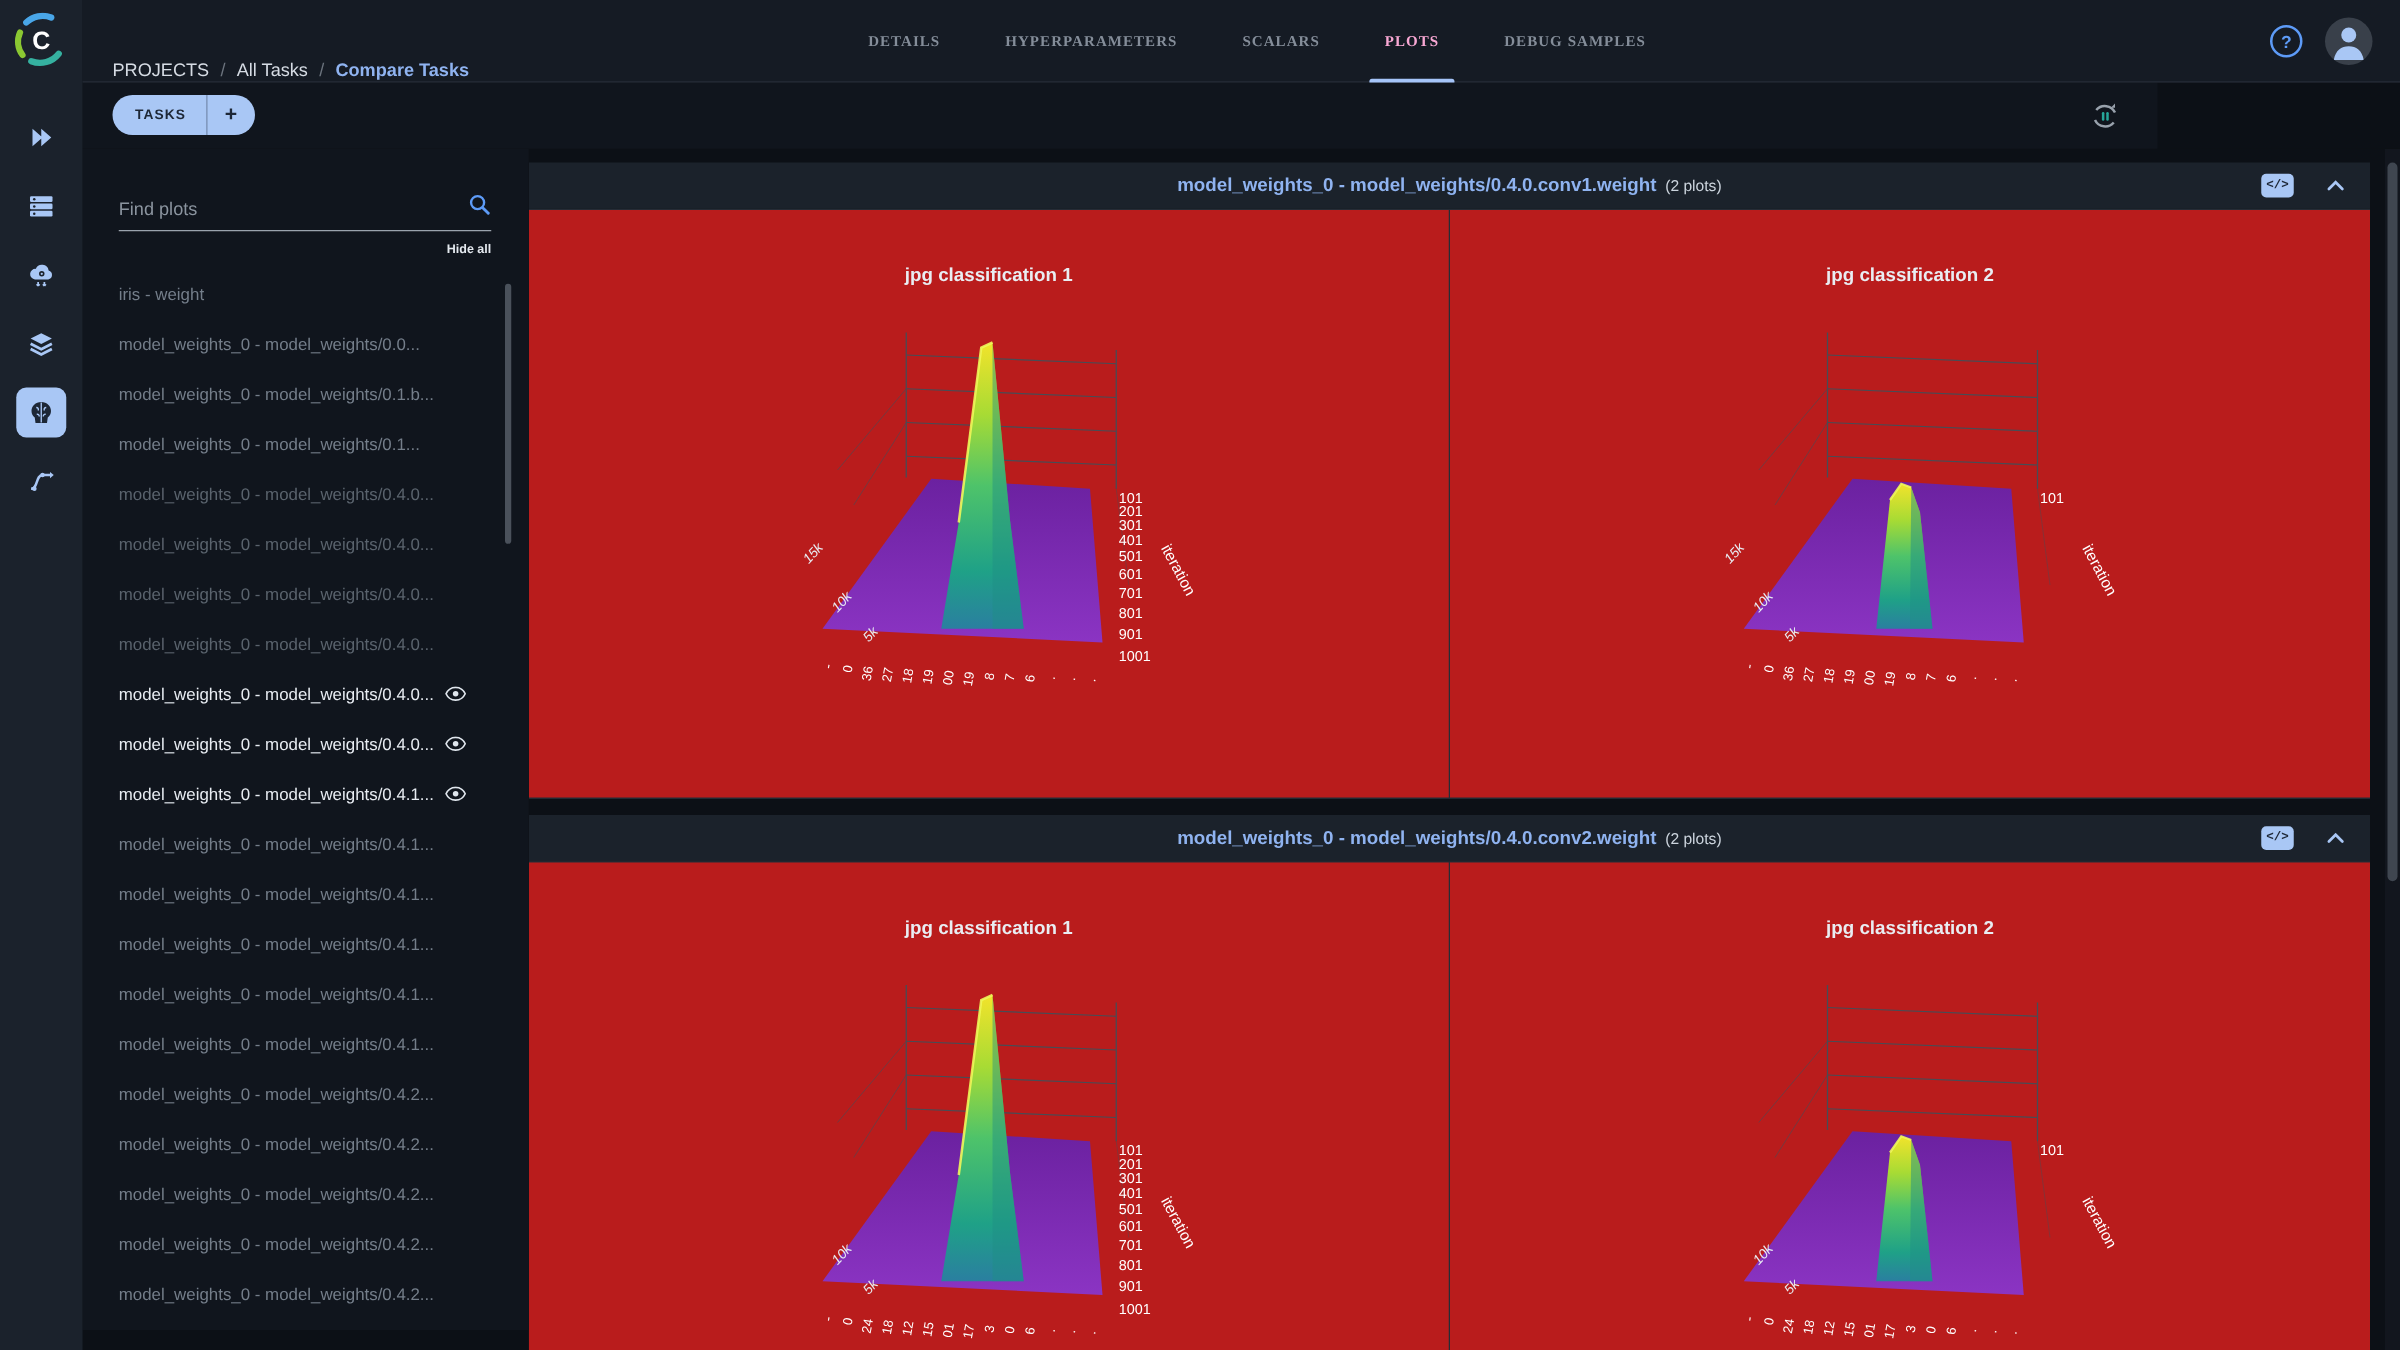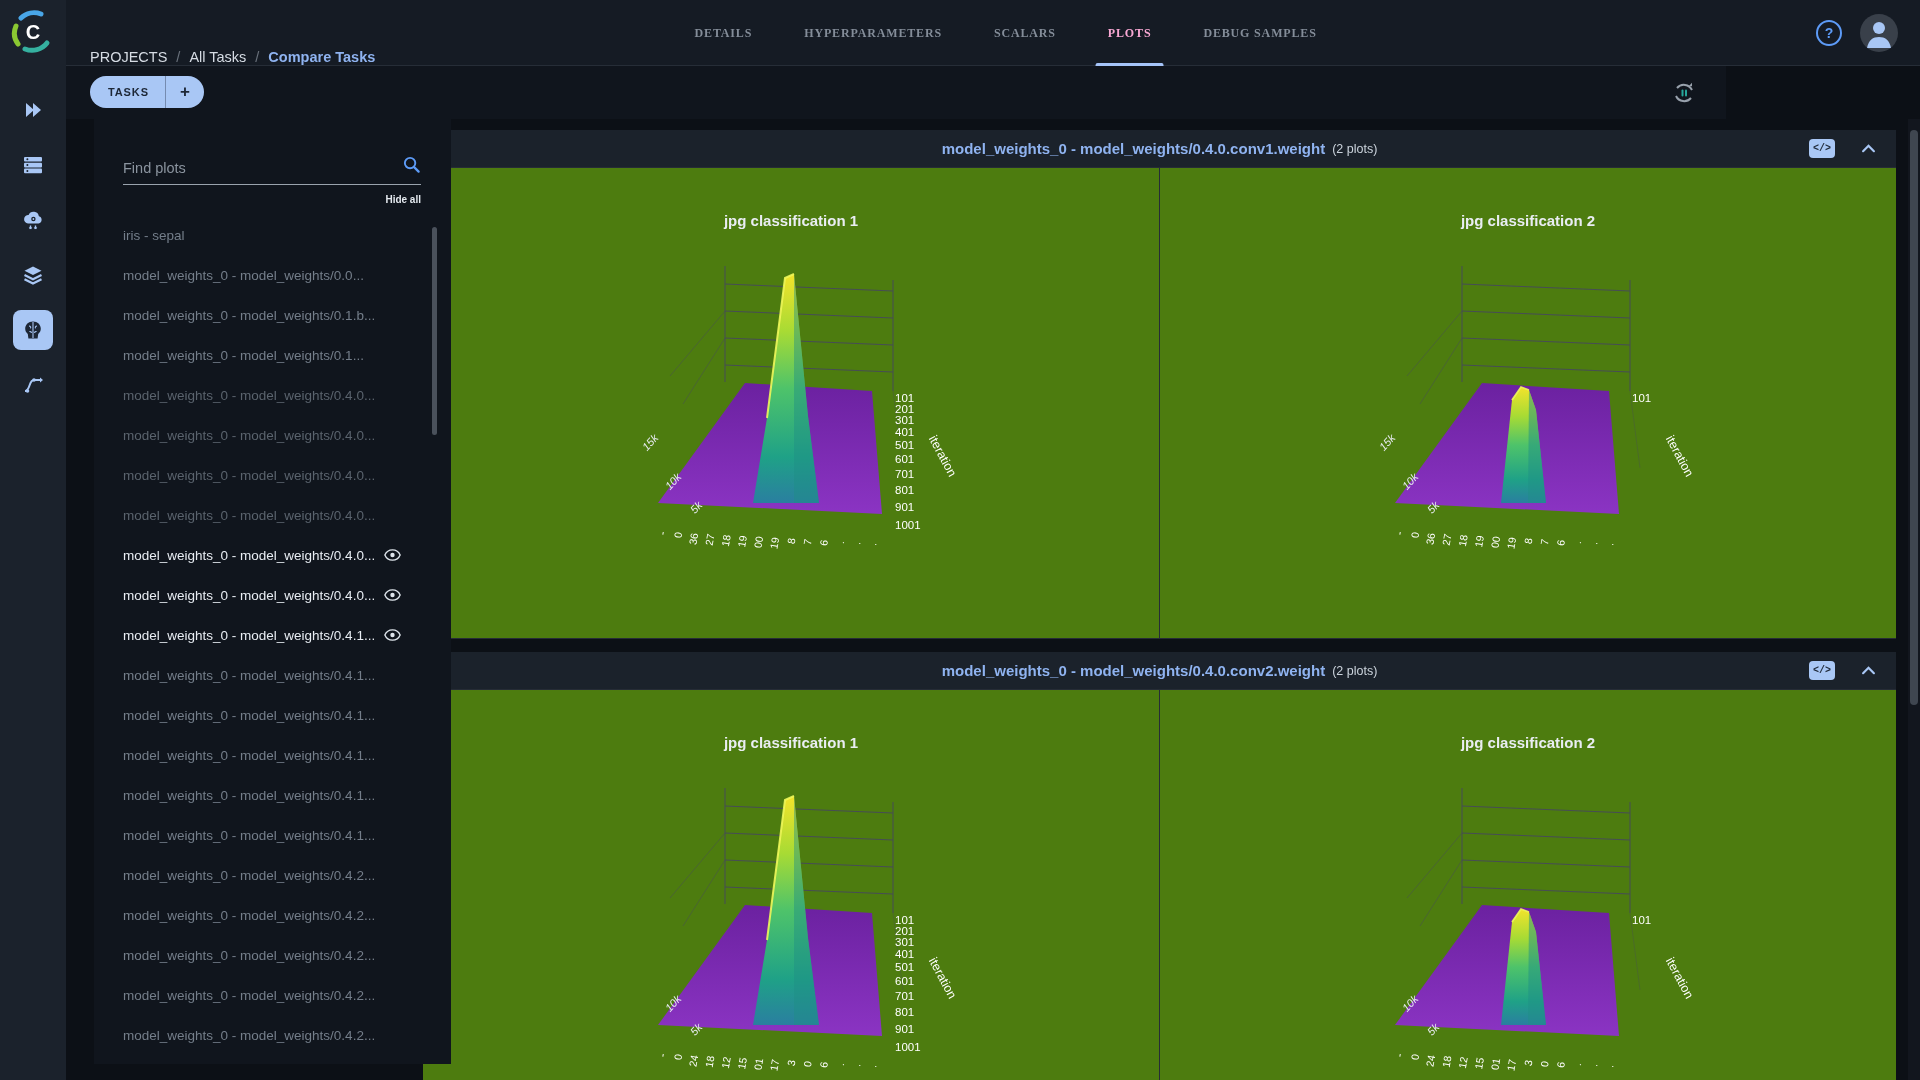--- a/index.html
+++ b/index.html
@@ -34,21 +34,21 @@
 
   
   .toolbar { position:absolute; left:66px; top:66px; width:1660px; height:53px; background:#10151d; z-index:3; }
   .tasks-pill { position:absolute; left:24px; top:10px; height:32px; display:flex; border-radius:16px; overflow:hidden; background:#a9c7f5; }
   .tasks-seg { display:flex; align-items:center; justify-content:center; color:#1d2736; cursor:pointer; background:none; border:none; font-family:inherit; }
   .tasks-seg.label { padding:0 16px 0 18px; font-size:11px; font-weight:bold; letter-spacing:0.08em; border-right:1px solid rgba(20,30,48,.35); }
   .tasks-seg.add { padding:0 14px; font-size:17px; font-weight:bold; }
   .refresh-btn { position:absolute; right:28px; top:13px; width:28px; height:28px; background:none; border:none; cursor:pointer; }
 
   
-  .left-panel { position:absolute; left:66px; top:119px; width:357px; bottom:16px; background:#10151d; z-index:2;margin-left:28px; }
+  .left-panel { position:absolute; left:66px; top:119px; width:357px; bottom:16px; background:#10151d; z-index:2; }
   .search-wrap { position:relative; margin:40px 30px 0 29px; border-bottom:1px solid #9aa3ad; padding-bottom:7px; }
   .search-wrap input { width:100%; background:transparent; border:none; outline:none; color:#dfe5ec; font-size:14.5px; font-family:inherit; }
   .search-wrap input::placeholder { color:#8b949f; }
   .search-icon { position:absolute; right:0; bottom:6px; }
   .hide-all { text-align:right; margin:9px 30px 0 0; font-size:10px; color:#e4e9ef; cursor:pointer;font-weight:bold; }
   .plot-list { margin-top:10px; }
   .plot-item { height:40px; display:flex; align-items:center; padding-left:29px; font-size:13.5px; cursor:pointer; white-space:nowrap; }
   .plot-item.dim   { color:#747e8a; }
   .plot-item.faded { color:#5a636d; }
   .plot-item.active{ color:#e8edf3; }
@@ -60,21 +60,21 @@
   .plots-scroll { position:absolute; left:0; top:11px; width:1473px; }
   .section { margin-bottom:13px; }
   .section-header { position:relative; height:37px; background:#1b222b; display:flex; align-items:center; justify-content:center; }
   .section-title { font-size:15px; color:#8fb3f0; font-weight:bold; }
   .section-count { font-size:12.5px; color:#ccd4dd; margin-left:7px; }
   .section-actions { position:absolute; right:20px; top:0; height:37px; display:flex; align-items:center; gap:26px; }
   .code-btn { width:26px; height:19px; border-radius:4px; background:#a9c7f5; color:#1d2736; font-size:10px; font-weight:bold;
     display:flex; align-items:center; justify-content:center; border:none; cursor:pointer; font-family:"Liberation Mono", monospace; }
   .collapse-btn { background:none; border:none; cursor:pointer; display:flex; }
   .cards { display:flex; gap:1px; background:#262c36; border-top:1px solid #262c36; border-bottom:1px solid #262c36; }
-  .card { position:relative; width:736px; height:470px; background:#4d7c0f; }
+  .card { position:relative; width:736px; height:470px; background:#b91c1c; }
   .plot-title { position:absolute; top:44px; left:0; width:100%; text-align:center; font-size:15px; color:#e9edf2; font-weight:bold; }
   .card svg.surface { position:absolute; left:0; top:0; cursor:grab; }
   .main-scroll-track { position:absolute; right:0; top:0; width:12px; height:100%; background:#12161e; }
   .main-scrollbar { position:absolute; right:2px; top:11px; width:8px; height:575px; background:#3f4650; border-radius:4px; cursor:pointer; }
 
   text { font-family:"Liberation Sans", sans-serif; }
 </style>
 </head>
 <body>
 
@@ -188,21 +188,21 @@
       <span class="search-icon">
         <svg viewBox="0 0 20 20" width="19" height="19">
           <circle cx="8.5" cy="8.5" r="5.5" fill="none" stroke="#5d9bf7" stroke-width="2"></circle>
           <line x1="13" y1="13" x2="17.5" y2="17.5" stroke="#5d9bf7" stroke-width="2.4" stroke-linecap="round"></line>
         </svg>
       </span>
     </div>
     <div class="hide-all">Hide all</div>
     <div class="plot-list" id="plot-list">
         <div class="plot-item dim">
-          <span>iris - sepal</span>
+          <span>iris - weight</span>
         </div>
         <div class="plot-item dim">
           <span>model_weights_0 - model_weights/0.0...</span>
         </div>
         <div class="plot-item dim">
           <span>model_weights_0 - model_weights/0.1.b...</span>
         </div>
         <div class="plot-item dim">
           <span>model_weights_0 - model_weights/0.1...</span>
         </div>

